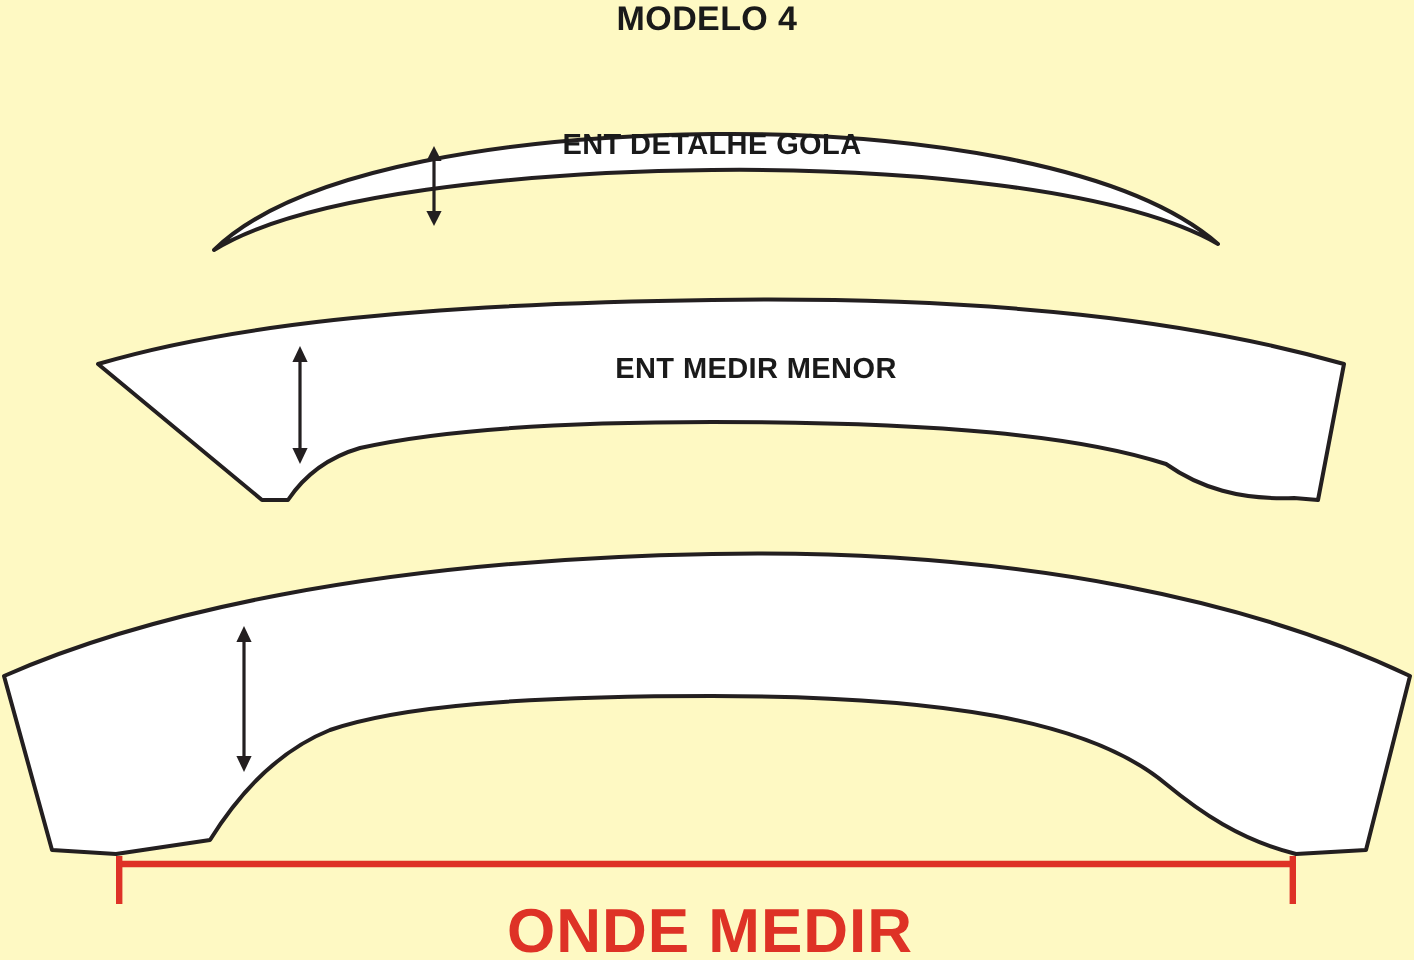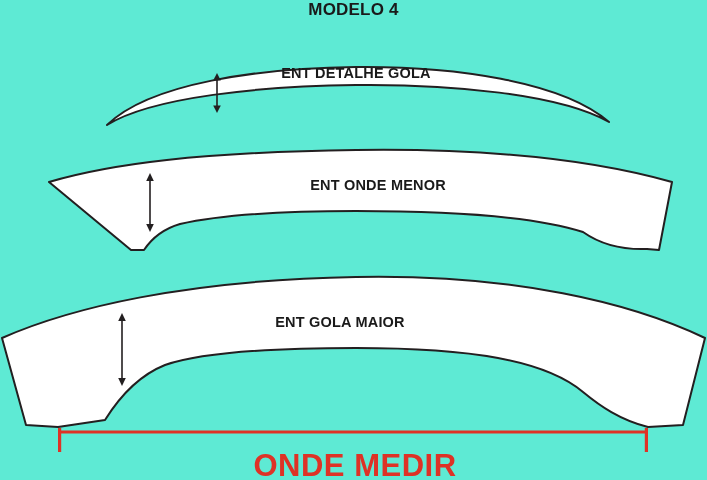--- a/index.html
+++ b/index.html
@@ -7,21 +7,21 @@
     padding: 0;
     background: #ffffff;
   }
   body {
     font-family: "Liberation Sans", sans-serif;
   }
   #page {
     position: relative;
     width: 707px;
     height: 480px;
-    background: #5eead4;
+    background: #fef9c3;
     overflow: hidden;
   }
   #page-svg {
     position: absolute;
     left: 0;
     top: 0;
     width: 707px;
     height: 480px;
   }
   .txt {
@@ -116,19 +116,18 @@
       <line x1="59.6" y1="428" x2="59.6" y2="452" stroke="#de3226" stroke-width="3.2"></line>
       <line x1="646.4" y1="428" x2="646.4" y2="452" stroke="#de3226" stroke-width="3.2"></line>
     </g>
 
   </svg>
 
   <div class="txt title">MODELO 4</div>
 
   <div class="txt piece-label" style="left:356px; top:73px;">ENT DETALHE GOLA</div>
 
-  <div class="txt piece-label" style="left:378px; top:185px;">ENT ONDE MENOR</div>
+  <div class="txt piece-label" style="left:378px; top:185px;">ENT MEDIR MENOR</div>
 
-  <div class="txt piece-label" style="left:340px; top:322px;">ENT GOLA MAIOR</div>
 
   <div class="txt measure-label" style="left:355px; top:466px; color:#de3226;">ONDE MEDIR</div>
 
 </div>
 
 </body></html>

